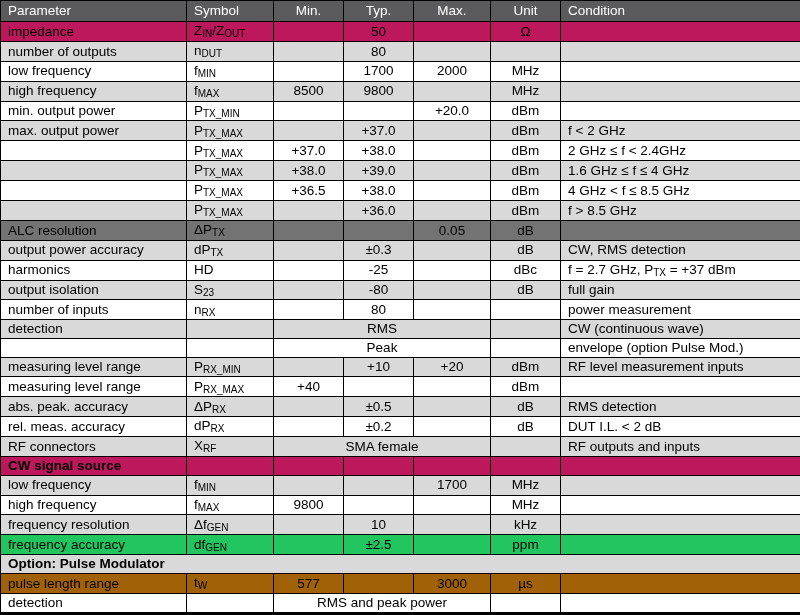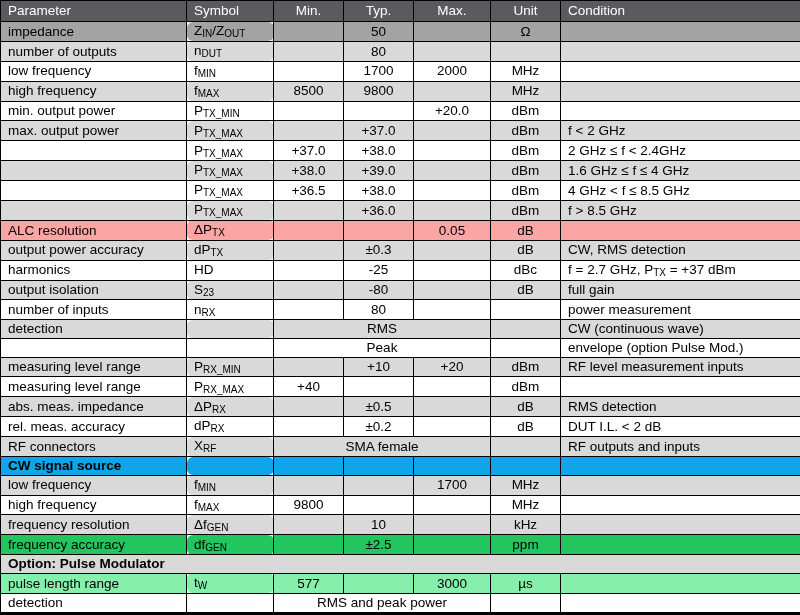--- a/index.html
+++ b/index.html
@@ -20,21 +20,21 @@
   }
   thead tr { height:21px; }
   thead th {
     background:var(--header-bg,#5b5b5d);
     color:var(--header-text,#ffffff);
     font-weight:normal;
     text-align:left;
   }
   thead th.center { text-align:center; }
   td.c-param { text-align:left; }
-  td.c-symbol { text-align:left;border-radius:6px; }
+  td.c-symbol { text-align:left; }
   td.c-num  { text-align:center; }
   td.c-unit { text-align:center; }
   td.c-cond { text-align:left; }
   td.c-mid  { text-align:center; }
   td.section { font-weight:bold; }
   .sub { font-size:10px; vertical-align:-1.5px; }
 </style>
 </head>
 <body>
 
@@ -54,21 +54,21 @@
         <th>Parameter</th>
         <th>Symbol</th>
         <th class="center">Min.</th>
         <th class="center">Typ.</th>
         <th class="center">Max.</th>
         <th class="center">Unit</th>
         <th>Condition</th>
       </tr>
     </thead>
     <tbody>
-        <tr style="background: #a3a3a3;">
+        <tr style="background: #be185d;">
           <td class="c-param">impedance</td>
           <td class="c-symbol">Z<span class="sub">IN</span>/Z<span class="sub">OUT</span></td>
           <td class="c-num"></td>
           <td class="c-num">50</td>
           <td class="c-num"></td>
           <td class="c-unit">Ω</td>
           <td class="c-cond"></td>
         </tr>
         <tr style="background: rgb(217, 217, 217);">
           <td class="c-param">number of outputs</td>
@@ -144,21 +144,21 @@
         </tr>
         <tr style="background: rgb(217, 217, 217);">
           <td class="c-param"></td>
           <td class="c-symbol">P<span class="sub">TX_MAX</span></td>
           <td class="c-num"></td>
           <td class="c-num">+36.0</td>
           <td class="c-num"></td>
           <td class="c-unit">dBm</td>
           <td class="c-cond">f &gt; 8.5 GHz</td>
         </tr>
-        <tr style="background: #fca5a5;">
+        <tr style="background: #737373;">
           <td class="c-param">ALC resolution</td>
           <td class="c-symbol">ΔP<span class="sub">TX</span></td>
           <td class="c-num"></td>
           <td class="c-num"></td>
           <td class="c-num">0.05</td>
           <td class="c-unit">dB</td>
           <td class="c-cond"></td>
         </tr>
         <tr style="background: rgb(217, 217, 217);">
           <td class="c-param">output power accuracy</td>
@@ -222,21 +222,21 @@
         <tr style="background: rgb(255, 255, 255);">
           <td class="c-param">measuring level range</td>
           <td class="c-symbol">P<span class="sub">RX_MAX</span></td>
           <td class="c-num">+40</td>
           <td class="c-num"></td>
           <td class="c-num"></td>
           <td class="c-unit">dBm</td>
           <td class="c-cond"></td>
         </tr>
         <tr style="background: rgb(217, 217, 217);">
-          <td class="c-param">abs. meas. impedance</td>
+          <td class="c-param">abs. peak. accuracy</td>
           <td class="c-symbol">ΔP<span class="sub">RX</span></td>
           <td class="c-num"></td>
           <td class="c-num">±0.5</td>
           <td class="c-num"></td>
           <td class="c-unit">dB</td>
           <td class="c-cond">RMS detection</td>
         </tr>
         <tr style="background: rgb(255, 255, 255);">
           <td class="c-param">rel. meas. accuracy</td>
           <td class="c-symbol">dP<span class="sub">RX</span></td>
@@ -246,21 +246,21 @@
           <td class="c-unit">dB</td>
           <td class="c-cond">DUT I.L. &lt; 2 dB</td>
         </tr>
         <tr style="background: rgb(217, 217, 217);">
           <td class="c-param">RF connectors</td>
           <td class="c-symbol">X<span class="sub">RF</span></td>
           <td class="c-mid" colspan="3">SMA female</td>
           <td class="c-unit"></td>
           <td class="c-cond">RF outputs and inputs</td>
         </tr>
-        <tr style="background: #0ea5e9;">
+        <tr style="background: #be185d;">
           <td class="c-param section">CW signal source</td>
           <td class="c-symbol section"></td>
           <td class="c-num section"></td>
           <td class="c-num section"></td>
           <td class="c-num section"></td>
           <td class="c-unit section"></td>
           <td class="c-cond section"></td>
         </tr>
         <tr style="background: rgb(217, 217, 217);">
           <td class="c-param">low frequency</td>
@@ -294,21 +294,21 @@
           <td class="c-symbol">df<span class="sub">GEN</span></td>
           <td class="c-num"></td>
           <td class="c-num">±2.5</td>
           <td class="c-num"></td>
           <td class="c-unit">ppm</td>
           <td class="c-cond"></td>
         </tr>
         <tr style="background: rgb(217, 217, 217);">
           <td class="c-param section" colspan="7">Option: Pulse Modulator</td>
         </tr>
-        <tr style="background: #86efac;">
+        <tr style="background: #a16207;">
           <td class="c-param">pulse length range</td>
           <td class="c-symbol">t<span class="sub">W</span></td>
           <td class="c-num">577</td>
           <td class="c-num"></td>
           <td class="c-num">3000</td>
           <td class="c-unit">µs</td>
           <td class="c-cond"></td>
         </tr>
         <tr style="background: rgb(255, 255, 255);">
           <td class="c-param">detection</td>

